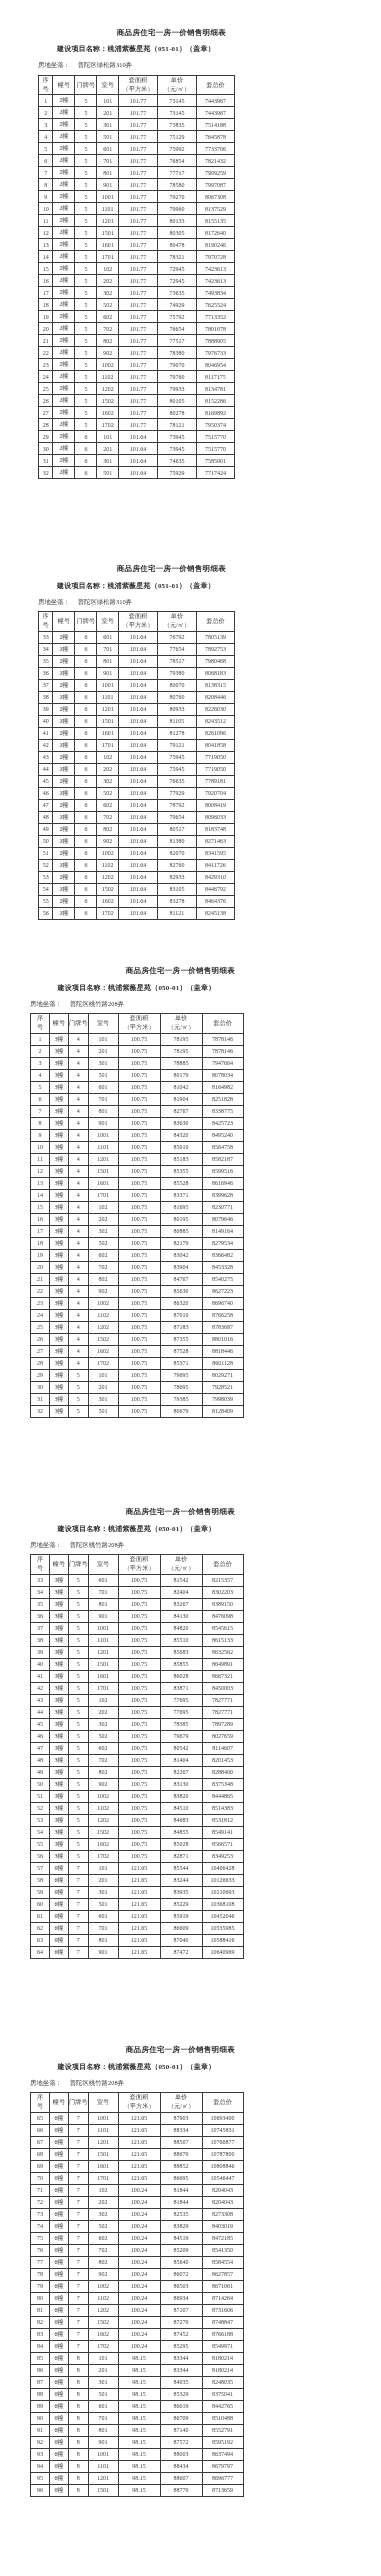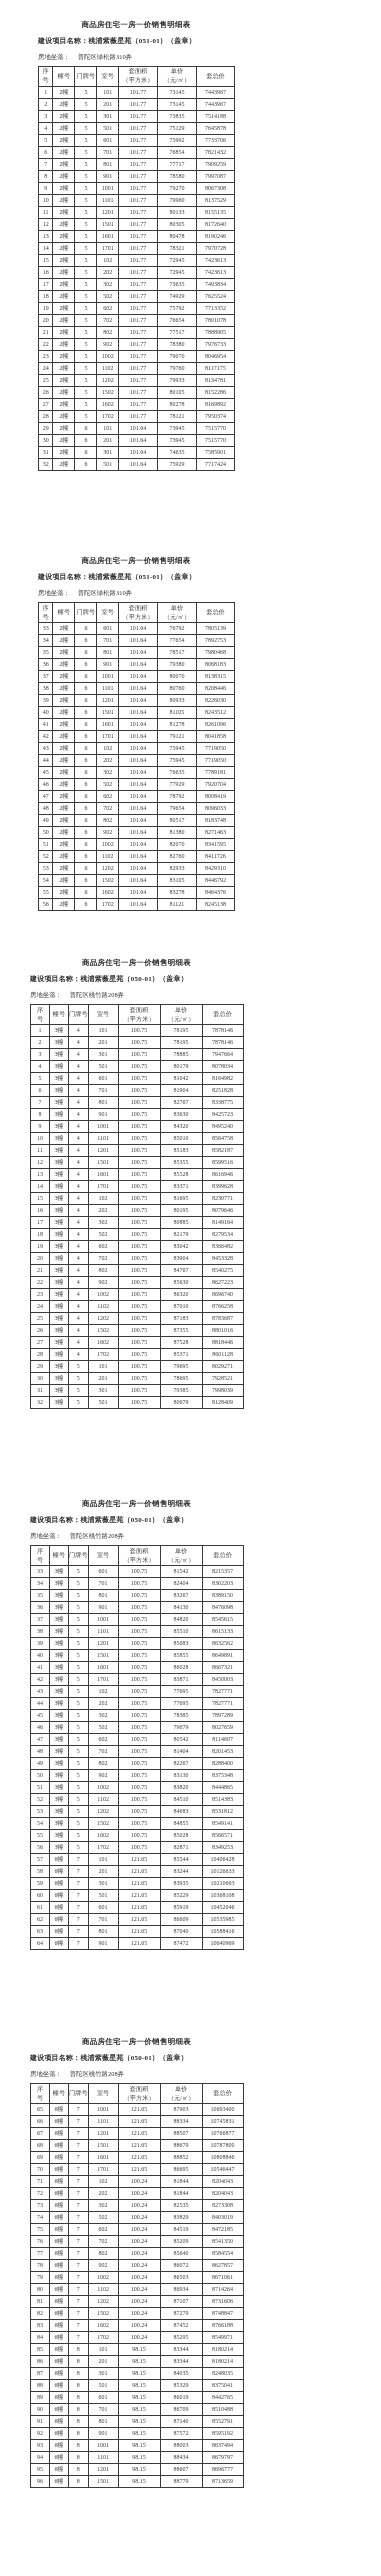--- a/index.html
+++ b/index.html
@@ -11,25 +11,25 @@
   .doc{position:absolute;inset:0;}
   .page{position:absolute;}
   
   .page-1{top:19.6px;left:38px;width:196px;}
   .page-2{top:556px;left:38px;width:196px;}
   .page-3{top:958px;left:30px;width:213px;}
   .page-4{top:1499px;left:30px;width:213px;}
   .page-5{top:2037px;left:30px;width:213px;}
 
   .title{
-    font-size:7.5px;font-weight:700;text-align:center;margin:0;
+    font-size:7.5px;font-weight:700;text-align:right;margin:8px;
     color:#2e2e2e;letter-spacing:0.3px;line-height:9.8px;
   }
   .subtitle{
-    font-size:7px;font-weight:700;margin:7.2px 0 0 0;
+    font-size:7px;font-weight:700;text-align:center;margin:7.2px 0 0 0;
     color:#2e2e2e;letter-spacing:0.2px;line-height:9.3px;
   }
   .location{
     font-size:6.4px;margin:6.7px 0 0 0;color:#383838;line-height:8.8px;
   }
   .loc-value{margin-left:7.7px;}
 
   table.price-table{
     border-collapse:collapse;table-layout:fixed;margin-top:4.6px;
     color:#444444;

